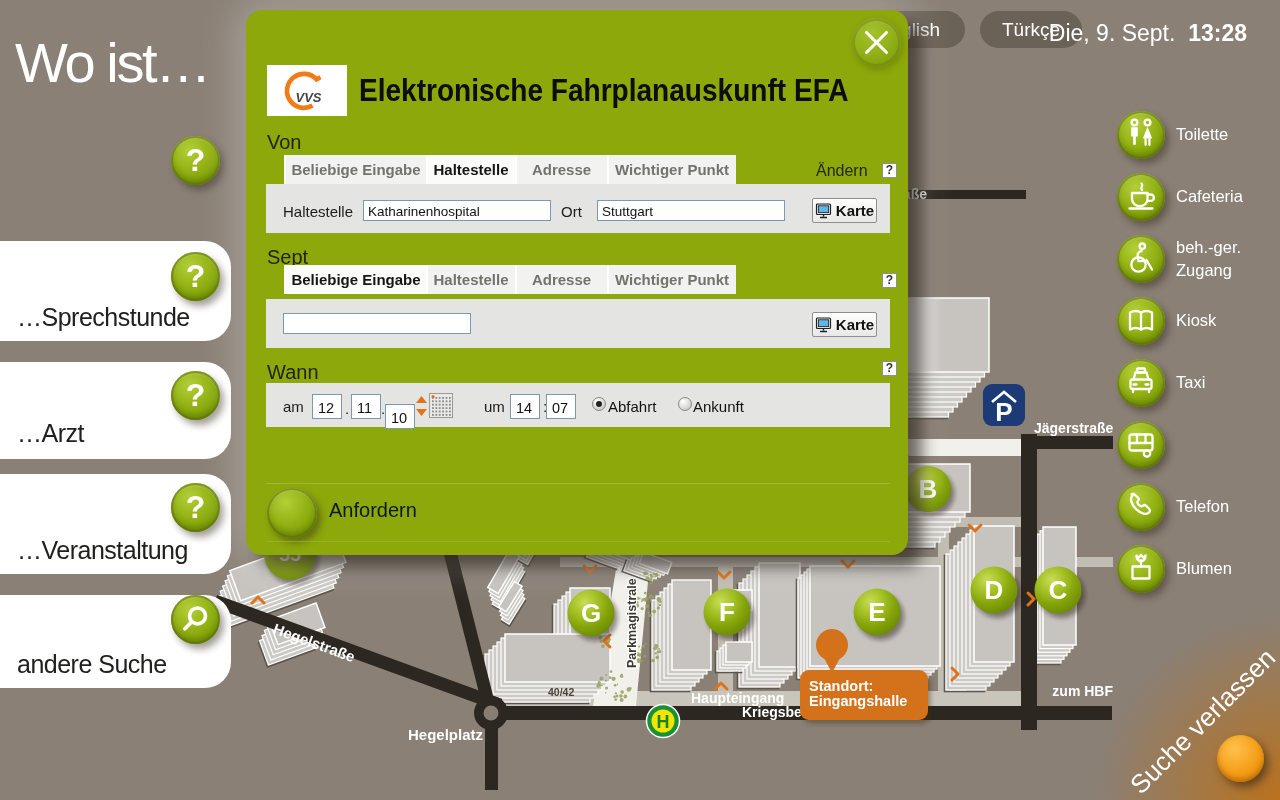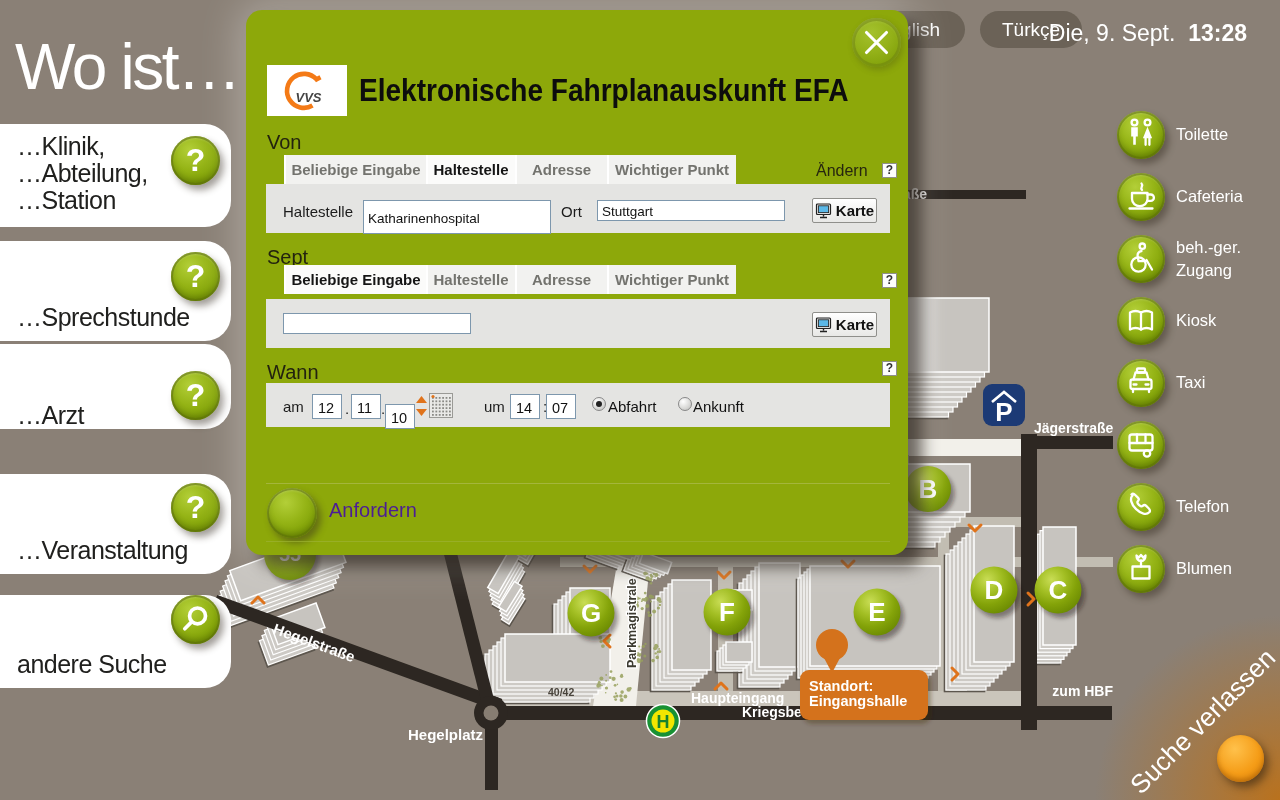--- a/index.html
+++ b/index.html
@@ -474,37 +474,34 @@
 <g>
 <rect x="803" y="673" width="128" height="51" rx="9" fill="rgba(60,42,14,0.35)" filter="url(#bsh)"></rect>
 <circle cx="832" cy="645" r="16" fill="#d4721c"></circle>
 <polygon points="823,656 841,656 832,673" fill="#d4721c"></polygon>
 <rect x="800" y="670" width="128" height="50" rx="9" fill="#d4721c"></rect>
 <text x="809" y="691" font-size="14.5" font-weight="bold" fill="#fff">Standort:</text>
 <text x="809" y="706" font-size="14.5" font-weight="bold" fill="#fff">Eingangshalle</text>
 </g>
 </svg>
 
-<div class="abs" style="left:15px;top:30px;font-size:64px;letter-spacing:-2.4px;color:#fff">Wo ist…</div>
-
-<div class="lbox" style="top:124px;height:103px">
-      <span style="position:absolute;left:17px;top:9px" class="t">…Klinik,<br>…Abteilung,<br>…Station</span>
-    </div>
+<div class="abs" style="left:15px;top:30px;font-size:56px;letter-spacing:-2.4px;color:#fff">Wo ist…</div>
+
 <div class="sph" style="left:171px;top:136px;width:49px;height:49px;">
       <span style="font-size:32px">?</span>
     </div>
 
 <div class="lbox" style="top:241px;height:100px">
       <span style="position:absolute;left:17px;top:63px" class="t">…Sprechstunde</span>
     </div>
 <div class="sph" style="left:171px;top:252px;width:49px;height:49px;">
       <span style="font-size:32px">?</span>
     </div>
 
-<div class="lbox" style="top:344px;height:85px">
+<div class="lbox" style="top:362px;height:97px">
       <span style="position:absolute;left:17px;top:58px" class="t">…Arzt</span>
     </div>
 <div class="sph" style="left:171px;top:371px;width:49px;height:49px;">
       <span style="font-size:32px">?</span>
     </div>
 
 <div class="lbox" style="top:474px;height:100px">
       <span style="position:absolute;left:17px;top:63px" class="t">…Veranstaltung</span>
     </div>
 <div class="sph" style="left:171px;top:483px;width:49px;height:49px;">
@@ -653,21 +650,21 @@
 <div class="tab" style="left:342.6px;width:127px">Wichtiger Punkt</div>
 </div>
 
 <div class="abs" style="left:570px;top:152px;font-size:16px;color:#26260f">Ändern</div>
 <div class="qbox" style="left:636px;top:153px">?</div>
 
 <div class="gbar" style="top:174px;height:49px">
 
 <span class="fl" style="left:17px;top:19px">Haltestelle</span>
 
-<input class="inp" style="left: 97px; top: 16px; width: 188px; height: 34px;" value="Katharinenhospital">
+<input class="inp" style="left: 97px; top: 16px; width: 188px; height: 21px;" value="Katharinenhospital">
 
 <span class="fl" style="left:295px;top:19px">Ort</span>
 
 <input class="inp" style="left: 331px; top: 16px; width: 188px; height: 21px;" value="Stuttgart">
 
 <div class="kbtn" style="left:546px;top:14px">
           <svg width="17" height="16" viewBox="0 0 17 16">
             <rect x="1.5" y="1" width="14" height="10.5" rx="1" fill="#dcdcdc" stroke="#222" stroke-width="1.2"></rect>
             <rect x="3.4" y="2.8" width="10.2" height="6.8" fill="#5bb8e8" stroke="#222" stroke-width="0.8"></rect>
             <path d="M8.5,11.5 v2 M5,14.5 h7" stroke="#222" stroke-width="1.4"></path>
@@ -770,15 +767,15 @@
         </div>
 <span class="rlabel" style="left:342px;top:15px">Abfahrt</span>
 
 <div class="radio" style="left:412px;top:14px"></div>
 <span class="rlabel" style="left:427px;top:15px">Ankunft</span>
 </div>
 
 <div class="abs" style="left:20px;top:473px;width:624px;height:1px;background:#a4b63c"></div>
 
 <div class="sph" style="left:21px;top:478px;width:50px;height:50px"></div>
-<div class="abs" style="left:83px;top:489px;font-size:20px;color:#4c1d95">Anfordern</div>
+<div class="abs" style="left:83px;top:489px;font-size:20px;color:#0f172a">Anfordern</div>
 <div class="abs" style="left:20px;top:531px;width:624px;height:1px;background:#9db232;opacity:.7"></div>
 </div>
 </div>
 </body></html>

